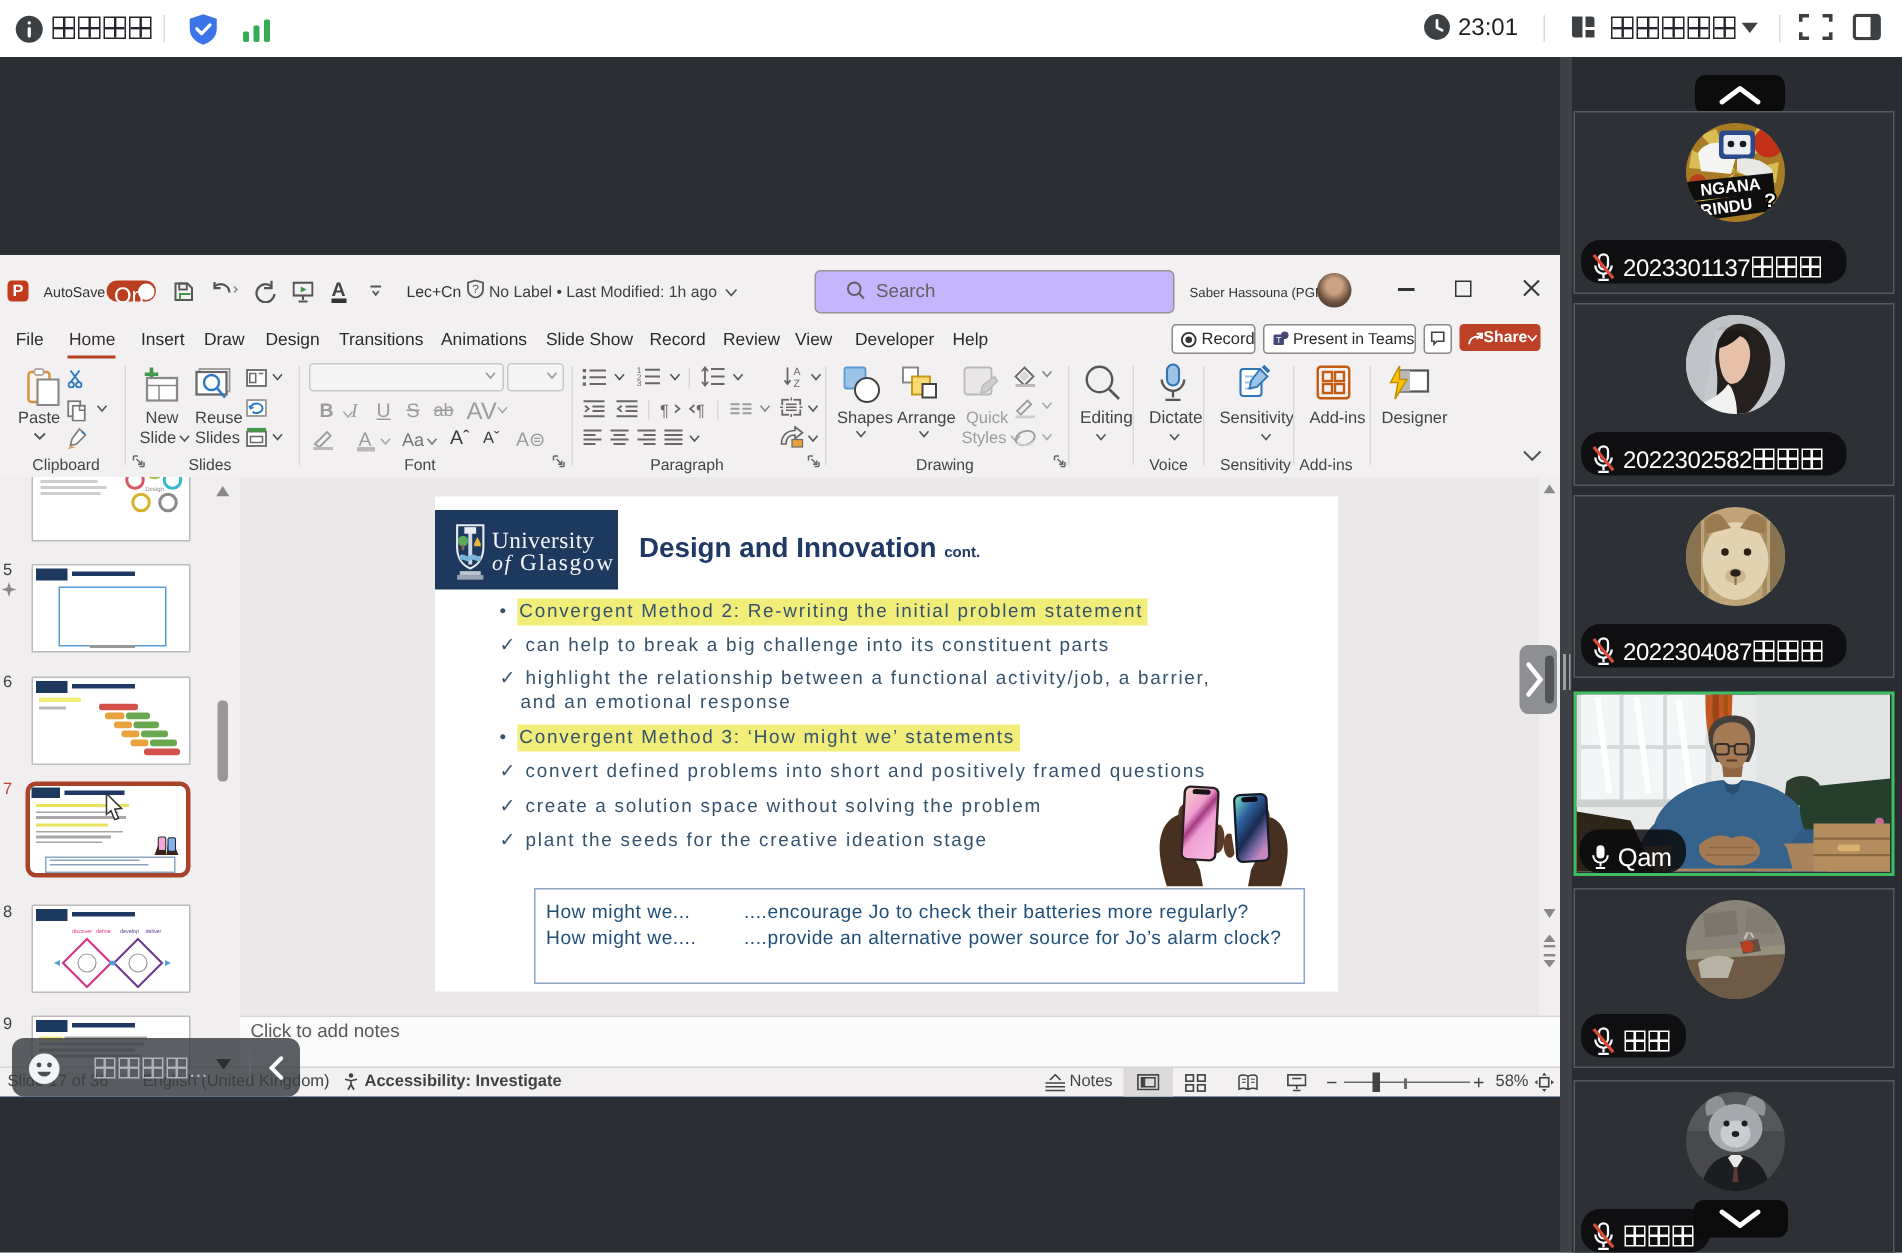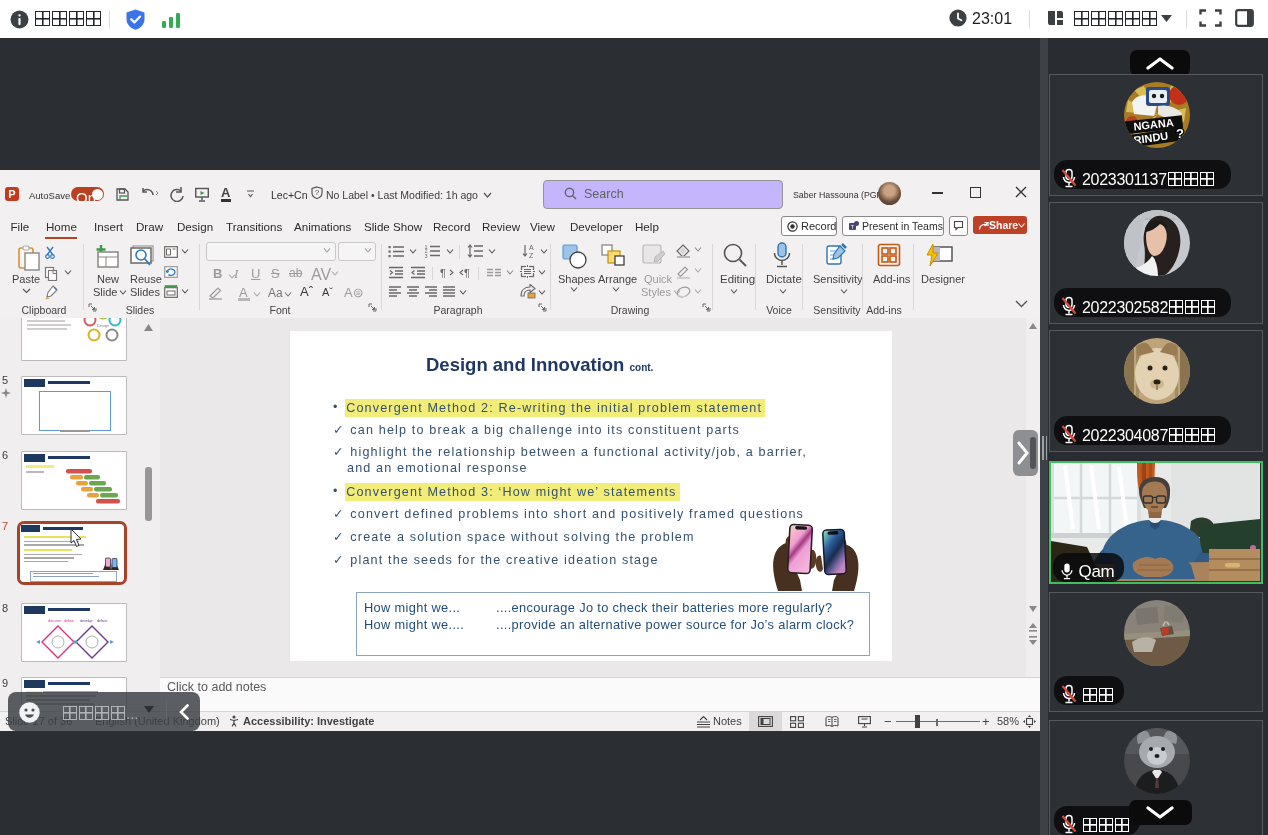--- a/index.html
+++ b/index.html
@@ -522,20 +522,35 @@
     <span class="ab" style="left:921px;top:33px;font-size:11px">Designer</span>
     <svg class="ab" style="left:1015px;top:60px" width="13" height="8" viewBox="0 0 13 8">
         <path d="M1 1 l5.5 5.5 L12 1" stroke="#555" stroke-width="1.4" fill="none"></path>
       </svg>
   </div>
 
   <div class="ab" style="left:160px;top:148px;width:866px;height:359px;background:#eae8e9;overflow:hidden">
 
     <div class="ab" id="slide" style="left:130px;top:13px;width:602px;height:330px;background:#fff;font-size:12.6px;letter-spacing:1.15px;color:#35526e">
 
+      <div class="ab" style="left:0;top:8.5px;width:121.5px;height:53.5px;background:#1d3a5e">
+        <svg class="ab" style="left:13px;top:9px" width="21" height="39" viewBox="0 0 24 44">
+          <path d="M2 1 h20 v17 c0 9 -5 14 -10 16 c-5 -2 -10 -7 -10 -16 Z" fill="none" stroke="#e8ecf0" stroke-width="1.6"></path>
+          <path d="M10.5 3 h3 v28 h-3 Z" fill="#cfd8e2"></path>
+          <rect x="7.5" y="2.5" width="9" height="5" fill="#e8ecf0"></rect>
+          <circle cx="6.5" cy="13" r="4" fill="#5aa85a"></circle>
+            <rect x="5.5" y="16" width="2" height="4" fill="#8a6a42"></rect>
+          <path d="M17.5 10 l2.5 5 h-5 Z M15 15 h5 v2 h-5 Z" fill="#e8b83a"></path>
+          <path d="M4 24 c3 -2 5 2 8 0 c3 -2 5 2 8 0 l0 4 c-3 2 -5 -2 -8 0 c-3 2 -5 -2 -8 0 Z" fill="#7ab4d8"></path>
+          <rect x="4" y="36" width="16" height="3" fill="#b9c4cf"></rect>
+            <rect x="2" y="39" width="20" height="3.5" fill="#98a5b2"></rect>
+        </svg>
+        <div class="ab" style="left:38px;top:12px;font-family:'Liberation Serif',serif;font-size:15.5px;color:#f2f5f8;letter-spacing:0.3px">University</div>
+        <div class="ab" style="left:38px;top:27px;font-family:'Liberation Serif',serif;font-size:15.5px;color:#f2f5f8"><i style="font-size:14.5px">of</i>&nbsp;Glasgow</div>
+      </div>
       <div class="ab" style="left:136px;top:23px;font-size:18.5px;letter-spacing:0px;font-weight:700;color:#1f3864">Design and Innovation <span style="font-size:10px">cont.</span></div>
       <div class="ab" style="left:43px;top:69px">• <span style="background:#f2ed78;padding:1.5px 3px 2.5px 1px;margin-left:2px">Convergent Method 2: Re-writing the initial problem statement</span></div>
       <div class="ab" style="left:43px;top:91px">✓ <span style="margin-left:1px">can help to break a big challenge into its constituent parts</span></div>
       <div class="ab" style="left:43px;top:113px">✓ <span style="margin-left:1px">highlight the relationship between a functional activity/job, a barrier,</span></div>
       <div class="ab" style="left:57px;top:130px">and an emotional response</div>
       <div class="ab" style="left:43px;top:153px">• <span style="background:#f2ed78;padding:1.5px 3px 2.5px 1px;margin-left:2px">Convergent Method 3: ‘How might we’ statements</span></div>
       <div class="ab" style="left:43px;top:175px">✓ <span style="margin-left:1px">convert defined problems into short and positively framed questions</span></div>
       <div class="ab" style="left:43px;top:198px">✓ <span style="margin-left:1px">create a solution space without solving the problem</span></div>
       <div class="ab" style="left:43px;top:221px">✓ <span style="margin-left:1px">plant the seeds for the creative ideation stage</span></div>
 

